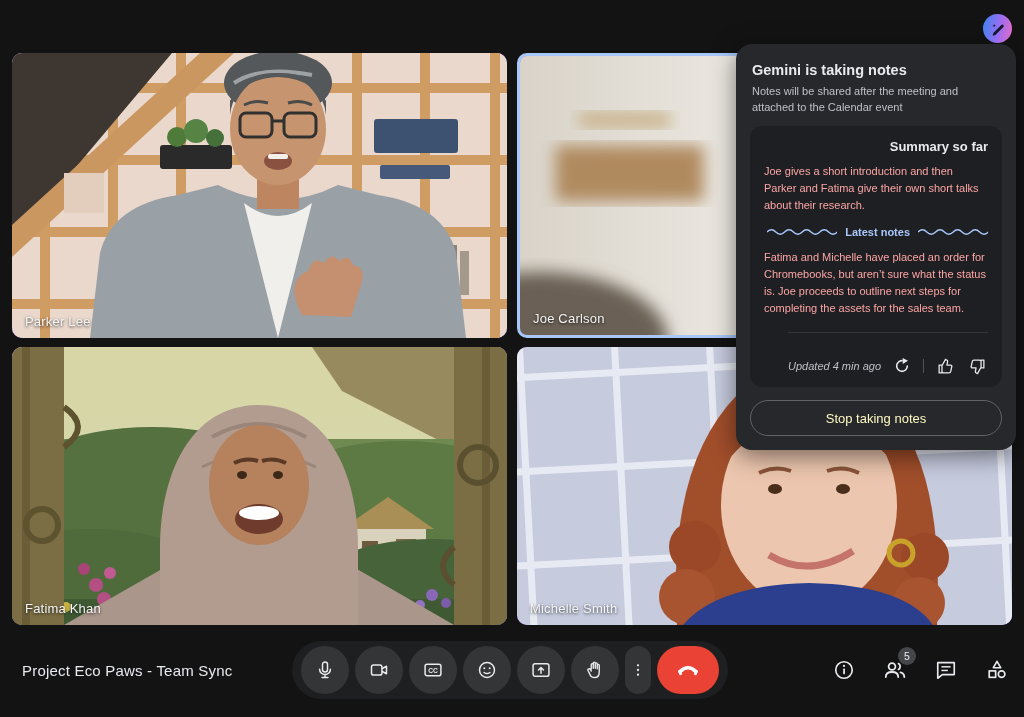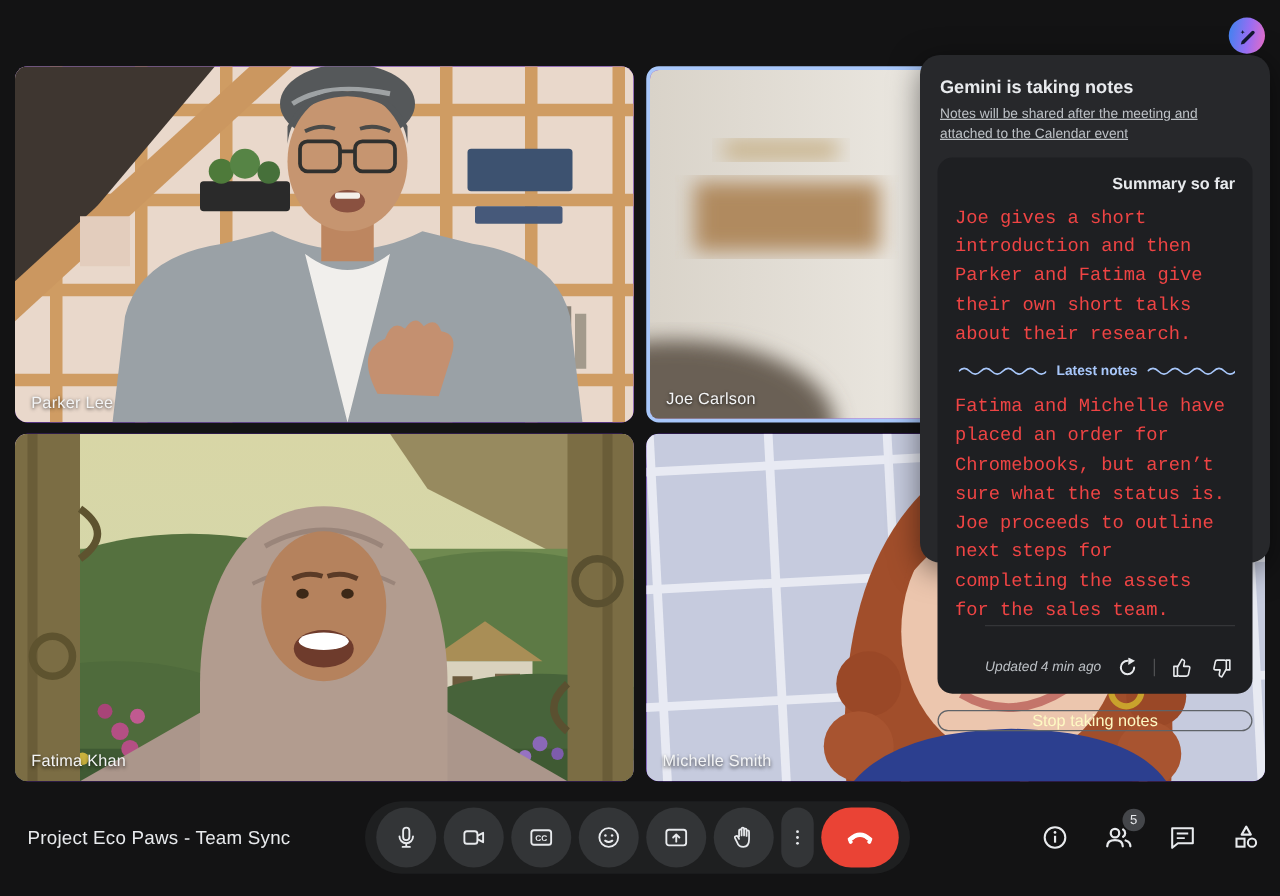--- a/index.html
+++ b/index.html
@@ -1,46 +1,46 @@
 <!DOCTYPE html>
 <html><head>
 <meta charset="utf-8">
 <style>
   * { margin:0; padding:0; box-sizing:border-box; }
   html,body { width:1024px; height:717px; background:#131314; overflow:hidden; }
   body { font-family:"Liberation Sans", sans-serif; }
   .stage { position:relative; width:1024px; height:717px; background:#131314; overflow:hidden; }
 
   
-  .tile { position:absolute; border-radius:10px; overflow:hidden; background:#6d28d9; }
+  .tile { position:absolute; border-radius:10px; overflow:hidden; background:#8b5cf6; }
   .tile svg.scene { position:absolute; inset:0; width:100%; height:100%; display:block; }
   .tile .name-label {
     position:absolute; left:13px; bottom:9px; color:#f3f4f5; font-size:13px;
     letter-spacing:.2px; text-shadow:0 1px 3px rgba(0,0,0,.75); z-index:2;
   }
   #tile-parker   { left:12px;  top:53px;  width:495px; height:285px; }
   #tile-joe      { left:517px; top:53px;  width:495px; height:285px; border:3px solid #a8c7fa; }
   #tile-fatima   { left:12px;  top:347px; width:495px; height:278px; }
   #tile-michelle { left:517px; top:347px; width:495px; height:278px; }
 
   
   .gemini-panel {
     position:absolute; left:736px; top:44px; width:280px; height:406px;
     background:#27282b; border-radius:16px; z-index:10;
     box-shadow:0 6px 24px rgba(0,0,0,.5);
     display:flex; flex-direction:column; padding:14px 14px 14px 14px; color:#e8eaed;
   }
   .gp-title { font-size:14.5px; font-weight:700; margin:4px 2px 6px 2px; }
-  .gp-sub   { font-size:11px; line-height:1.45; color:#bdc1c6; margin:0 2px 10px 2px;text-decoration:underline; }
+  .gp-sub   { font-size:11px; line-height:1.45; color:#bdc1c6; margin:0 2px 10px 2px; }
   .gp-card  {
     background:#1e1f22; border-radius:12px; padding:13px 14px 10px 14px; flex:1;
     display:flex; flex-direction:column;align-items:flex-end;
   }
   .gp-card-title { font-size:13px; font-weight:700; margin-bottom:9px; }
-  .gp-text { font-size:15px; line-height:1.55; color:#ef4444;font-family:Liberation Mono, monospace; }
+  .gp-text { font-size:11px; line-height:1.55; color:#fca5a5; }
   .gp-latest { display:flex; align-items:center; gap:8px; margin:12px 0 11px 0; }
   .gp-latest svg { flex:1; height:8px; display:block; }
   .gp-latest-label { font-size:11px; font-weight:700; color:#a8c7fa; white-space:nowrap; }
   .gp-footer {
     margin-top:auto; border-top:1px solid rgba(255,255,255,.10);
     padding-top:22px; display:flex; align-items:center; gap:10px;font-style:italic;
   }
   .gp-updated { font-size:11px; color:#bdc1c6; flex:1; }
   .gp-icon-btn { width:22px; height:22px; display:flex; align-items:center; justify-content:center;
     background:none; border:none; cursor:pointer; }

